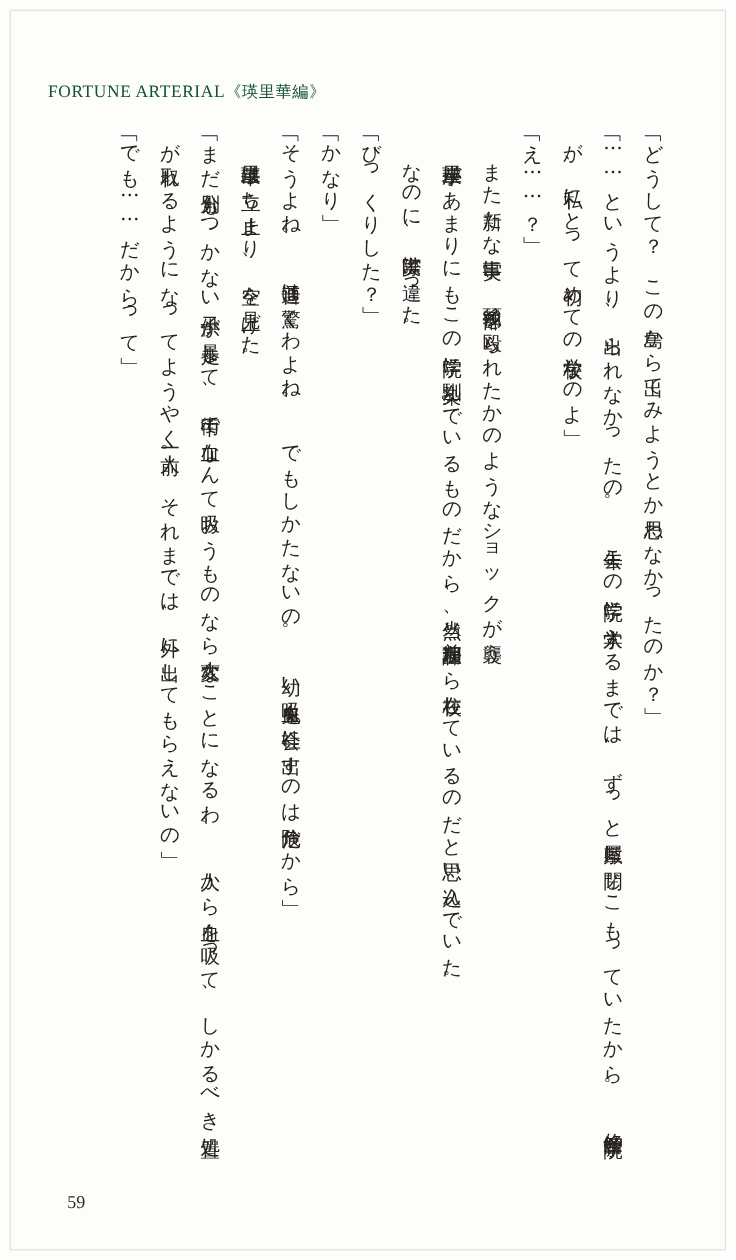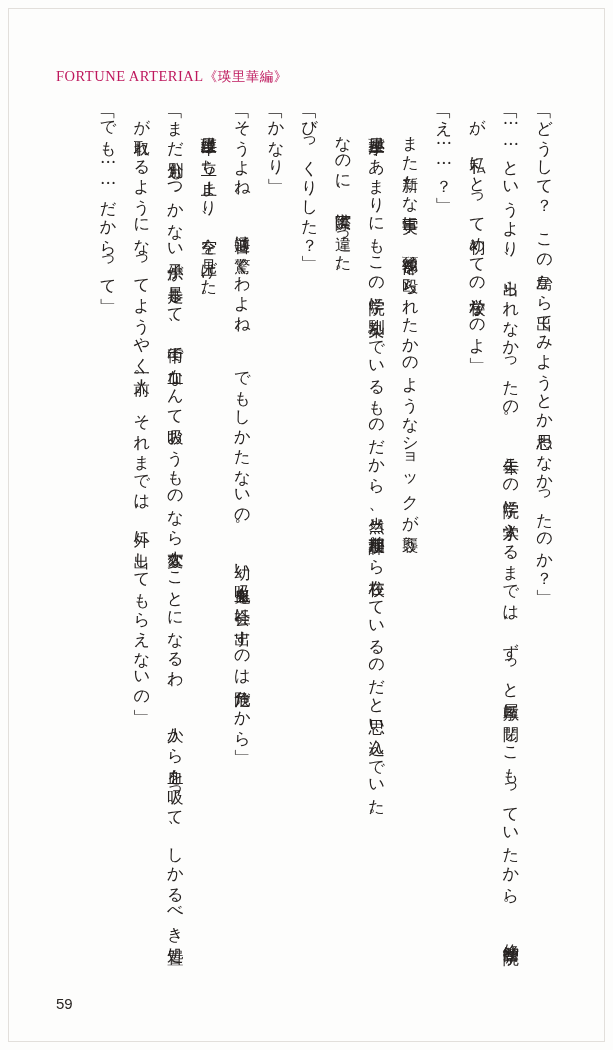--- a/index.html
+++ b/index.html
@@ -21,25 +21,25 @@
     left: 8px;
     top: 8px;
     right: 8px;
     bottom: 8px;
     border: 1px solid #e2dfdb;
     pointer-events: none;
   }
   .header {
     position: absolute;
     top: 68px;
-    left: 56px;
+    left: 40px;
     font-size: 14.5px;
     letter-spacing: 0.5px;
     font-variant: small-caps;
-    color: #be185d;
+    color: #14532d;
     white-space: nowrap;
   }
   .header .series {
     font-family: "Liberation Serif", "DejaVu Serif", serif;
   }
   .header .jp {
     font-family: "DejaVu Serif", "Liberation Serif", serif;
     font-size: 13.5px;
   }
   .body-text {
@@ -63,21 +63,21 @@
     padding: 0;
   }
   .body-text p.indent {
     text-indent: 1em;
   }
   .page-number {
     position: absolute;
     left: 56px;
     bottom: 38px;
     font-size: 15px;
-    font-family: Liberation Sans, sans-serif;
+    font-family: Liberation Serif, serif;
     color: #2b2724;
   }
 </style>
 </head>
 <body>
 
 <div class="page">
   <div class="page-border"></div>
 
   <div class="header">

